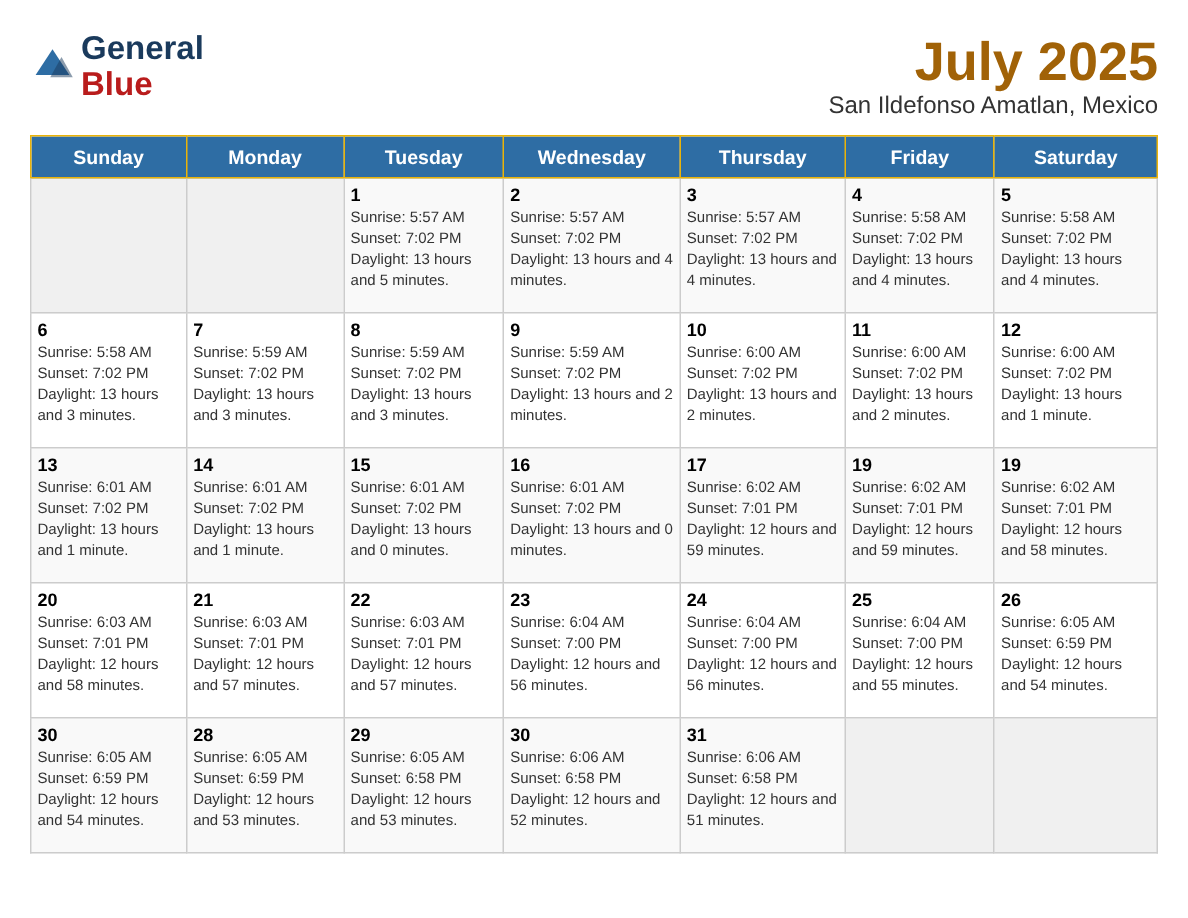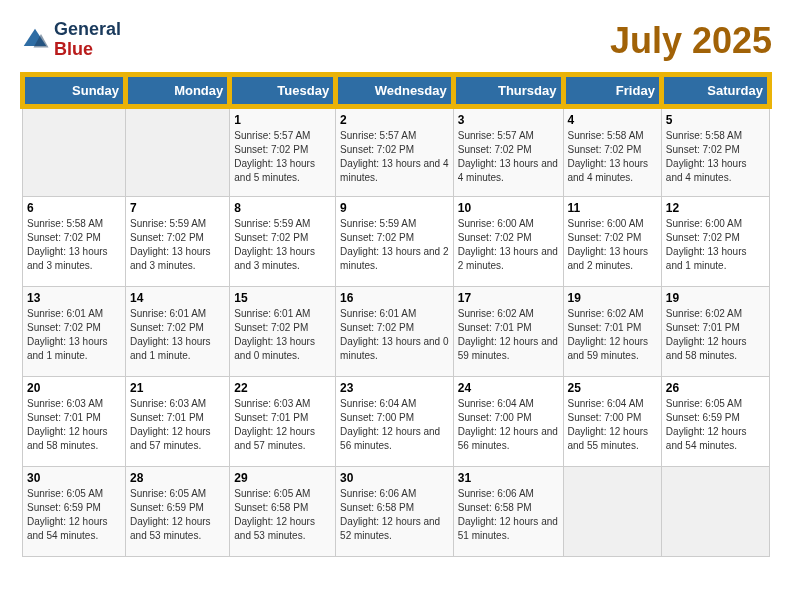--- a/index.html
+++ b/index.html
@@ -15,21 +15,21 @@
       justify-content: space-between;
       align-items: flex-start;
       margin-bottom: 10px;
     }
     .logo {
       display: flex;
       align-items: center;
       gap: 4px;
     }
     .logo-text {
-      font-size: 18px;
+      font-size: 22px;
       font-weight: bold;
       color: #1a3a5c;
       line-height: 1.1;
     }
     .logo-text span {
       color: #b91c1c;
     }
     .logo-icon {
       width: 30px;
       height: 30px;
@@ -48,24 +48,24 @@
     }
     table {
       width: 100%;
       border-collapse: collapse;
       font-size: 11px;
     }
     thead tr th {
       background-color: #2e6da4;
       color: white;
       padding: 6px 4px;
-      text-align: right;
+      text-align: center;
       font-size: 13px;
       font-weight: bold;
-      border: 5px solid #eab308;
+      border: 1px solid #eab308;
     }
     tbody tr td {
       border: 1px solid #ccc;
       padding: 4px;
       vertical-align: top;
       min-height: 80px;
       height: 90px;
     }
     tbody tr:nth-child(odd) td {
       background-color: #f9f9f9;
@@ -96,20 +96,21 @@
       <polygon points="20,5 35,28 5,28" fill="#2e6da4"></polygon>
       <polygon points="28,12 38,30 18,30" fill="#1a3a5c" opacity="0.5"></polygon>
     </svg>
     <div class="logo-text">
       <div>General</div>
       <div><span>Blue</span></div>
     </div>
   </div>
   <div class="title-block">
     <div class="main-title">July 2025</div>
+    <div class="subtitle">San Ildefonso Amatlan, Mexico</div>
   </div>
 </div>
 
 <table>
   <thead>
     <tr id="weekday-header">
     <th>Sunday</th>
         <th>Monday</th>
         <th>Tuesday</th>
         <th>Wednesday</th>

